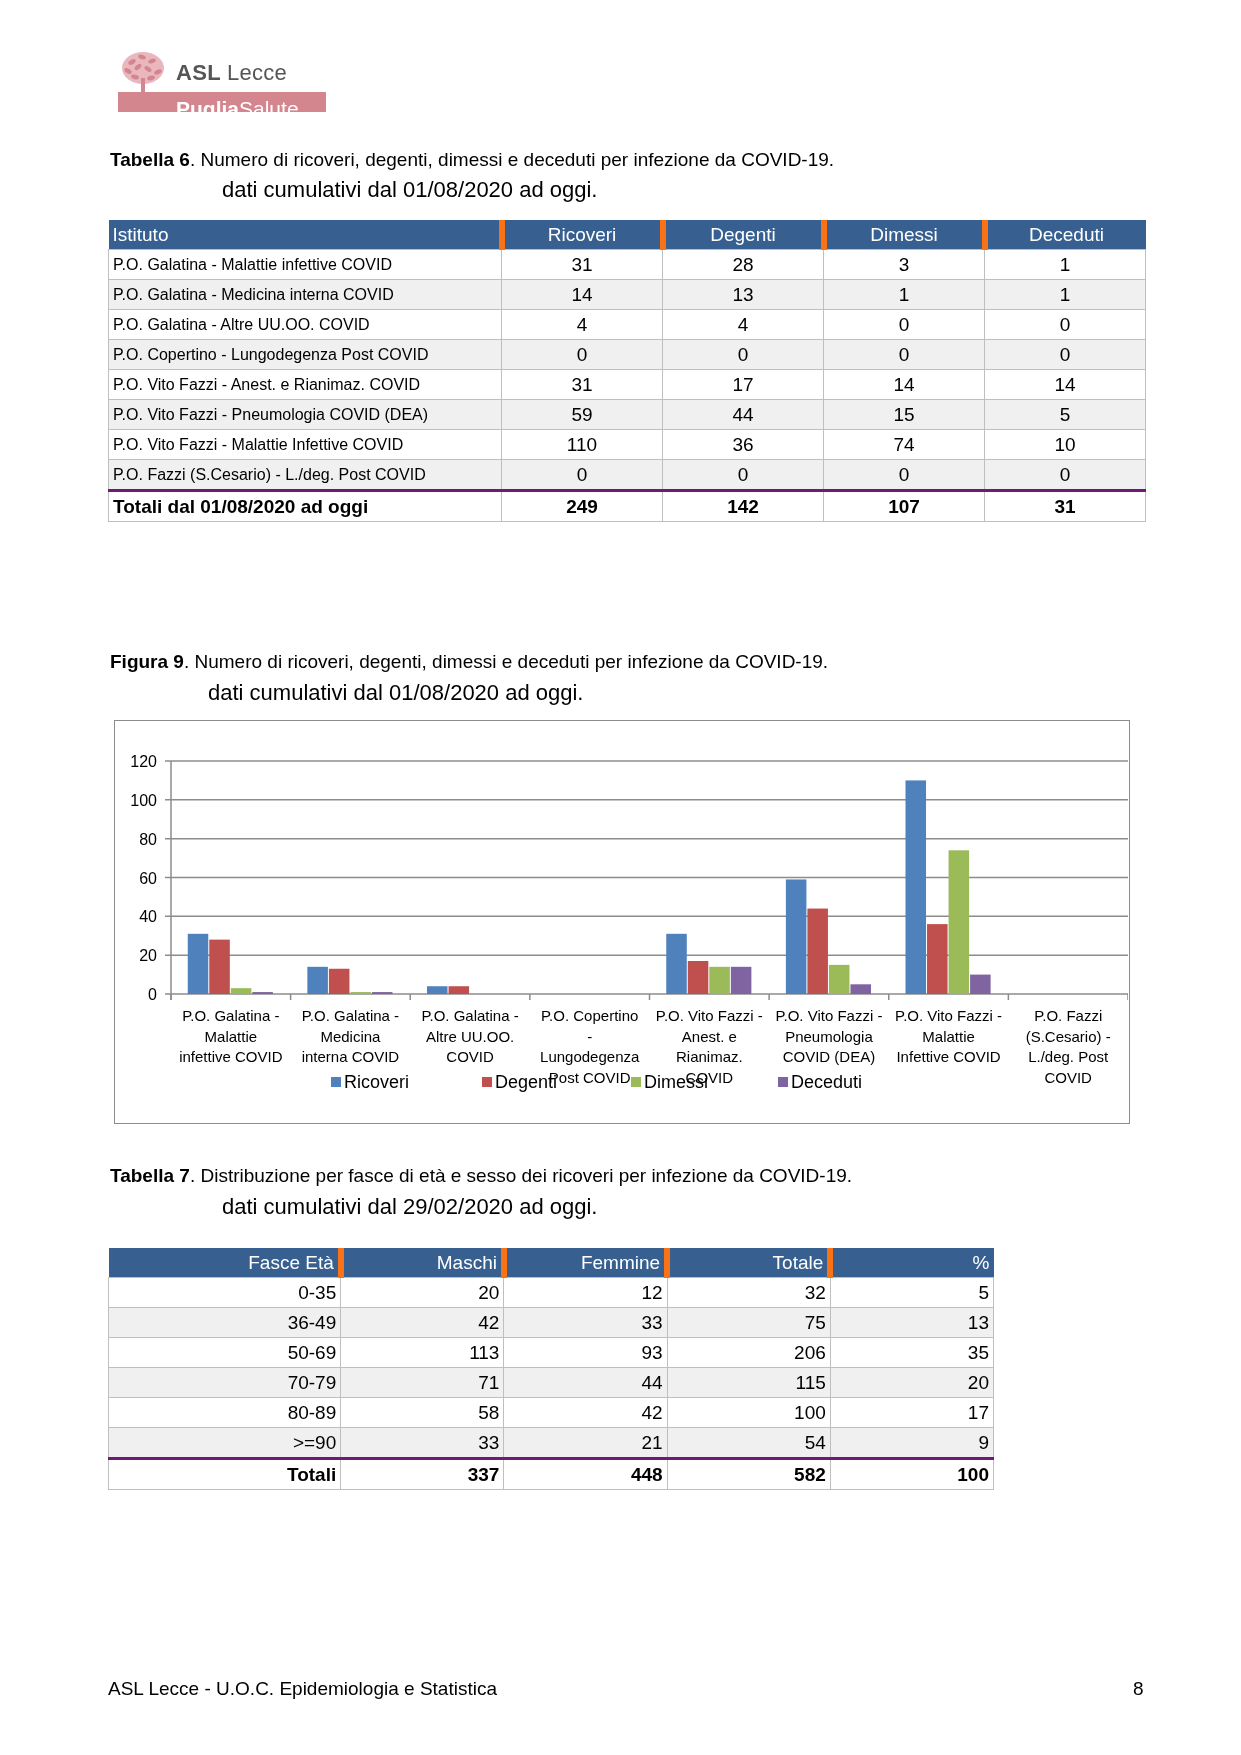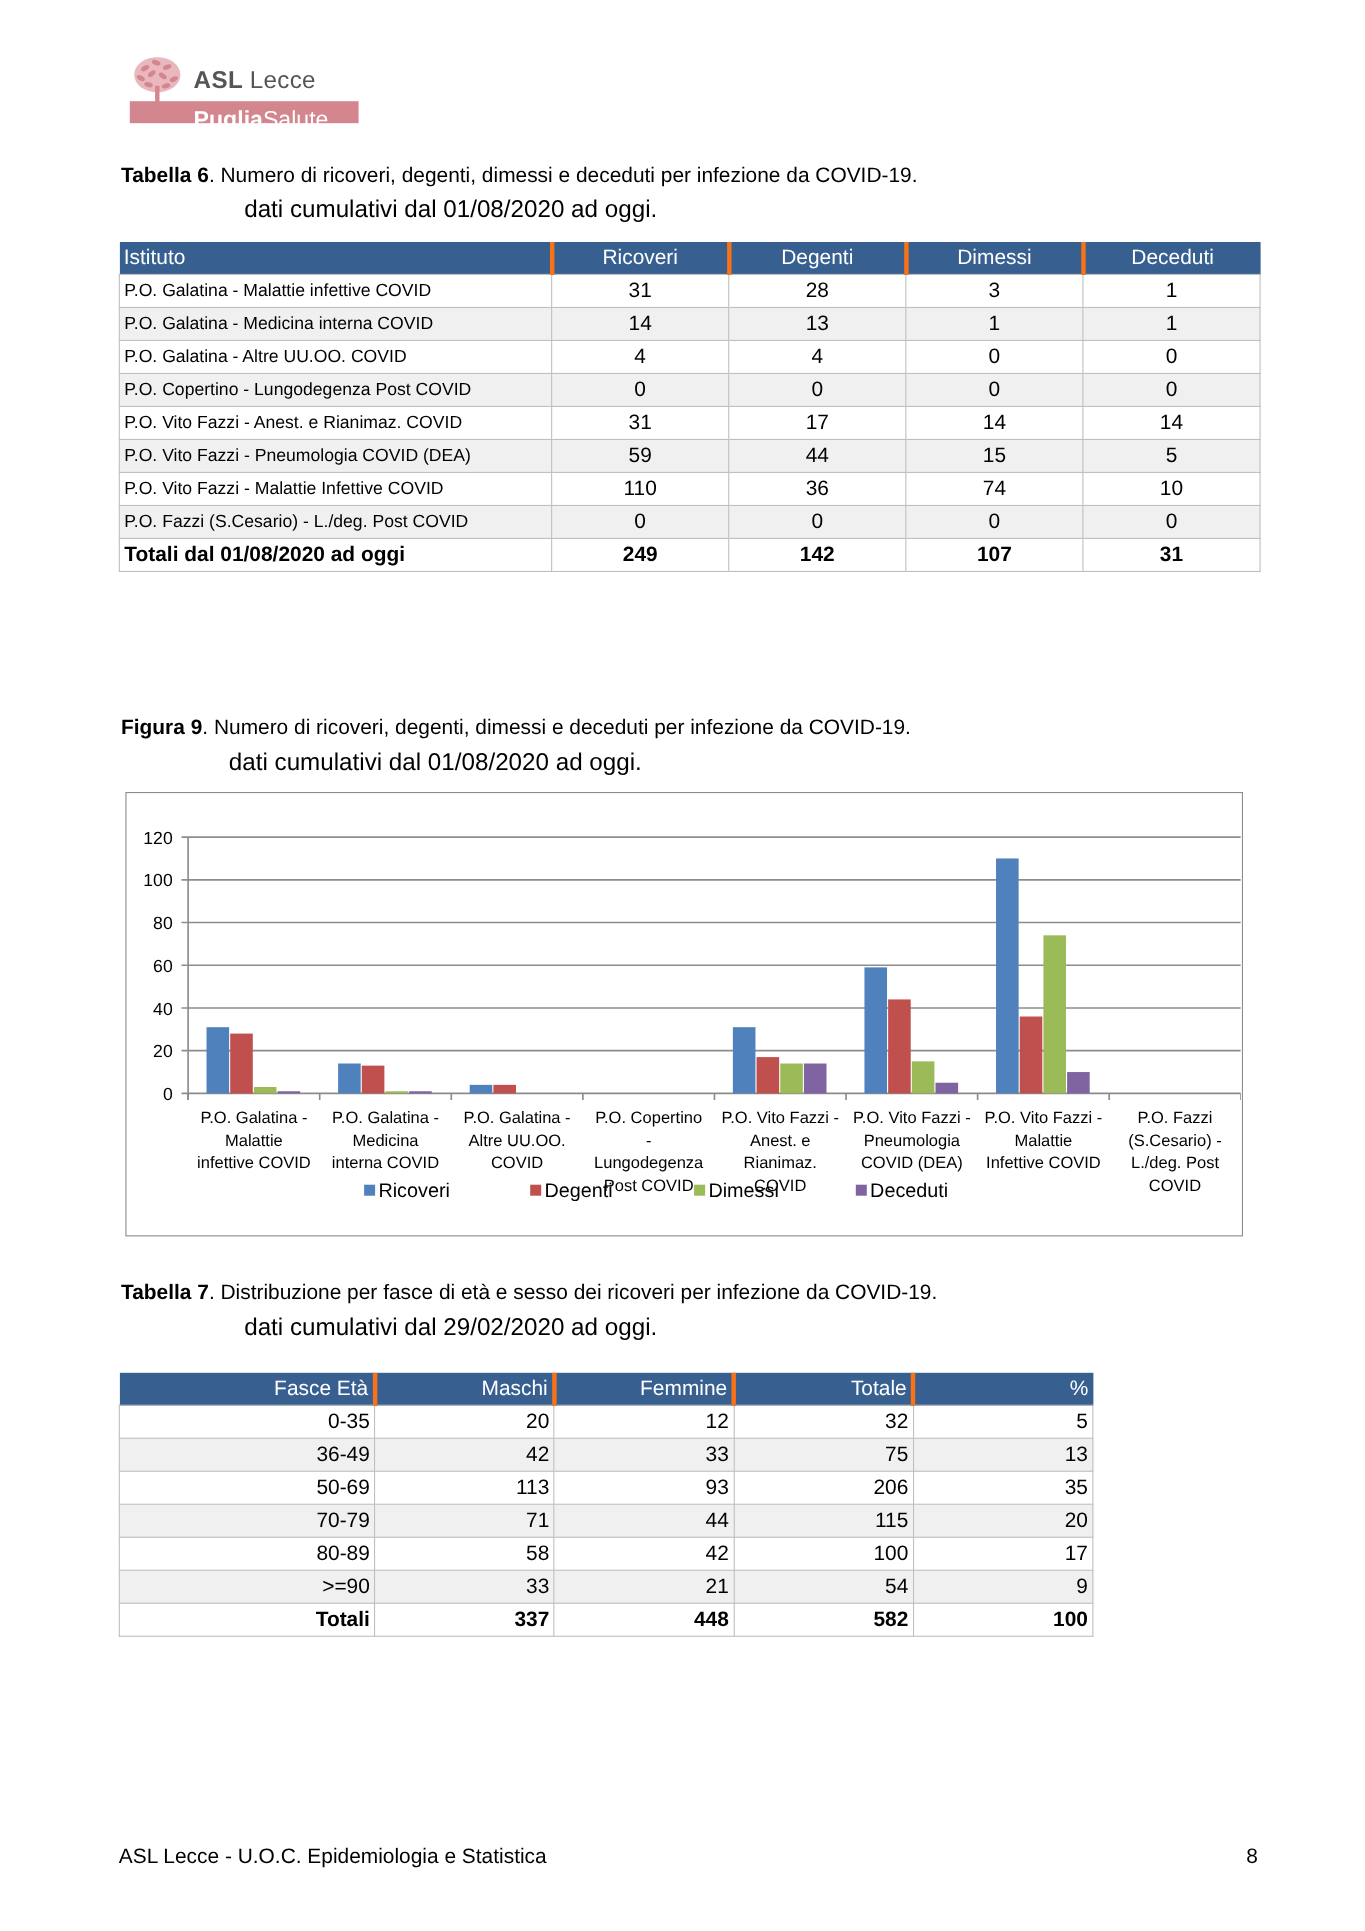--- a/index.html
+++ b/index.html
@@ -14,25 +14,25 @@
   #logo .band { position:absolute; left:0; top:42px; width:208px; height:20px; background:#d4868f; }
   #logo .band .pug { position:absolute; left:58px; top:5px; font-size:21px; color:#fff; }
   #logo .band .pug b { font-weight:bold; }
 
   .caption { font-size:19px; line-height:22px; white-space:nowrap; }
   .caption b { font-weight:bold; }
   .sub { font-size:22px; line-height:22px; white-space:nowrap; }
 
   table.t { position:absolute; border-collapse:collapse; table-layout:fixed; }
   table.t th { background:#376091; color:#fff; font-weight:normal; font-size:19px; height:29px; padding:0 4px;
-               border-right:4px solid #f97316; }
+               border-right:6px solid #f97316; }
   table.t td { font-size:19px; height:29px; padding:0 4px; border:1px solid #bfbfbf; text-align:center; }
   table.t tr.alt td { background:#f0f0f0; }
   table.t td.left { text-align:left; font-size:16px; }
-  table.t tr.tot td { font-weight:bold; font-size:19px; border-top:1px solid #701a75;margin-left:47px; }
+  table.t tr.tot td { font-weight:bold; font-size:19px; border-top:3px solid #701a75;margin-left:47px; }
   table.t tr.tot td.left { font-size:19px; }
 
   #t6 { left:108px; top:220px; width:1037px; }
   #t7 { left:108px; top:1248px; width:886px; }
   #t7 td, #t7 th { text-align:right; }
   #t7 tr.tot td { font-weight:bold; }
   #t7 tr.tot td.b { font-weight:bold; }
 
   #chartbox { left:114px; top:720px; width:1016px; height:404px; border:1.5px solid #8c8c8c; box-sizing:border-box; }
   #chart { position:absolute; left:0; top:0; }

